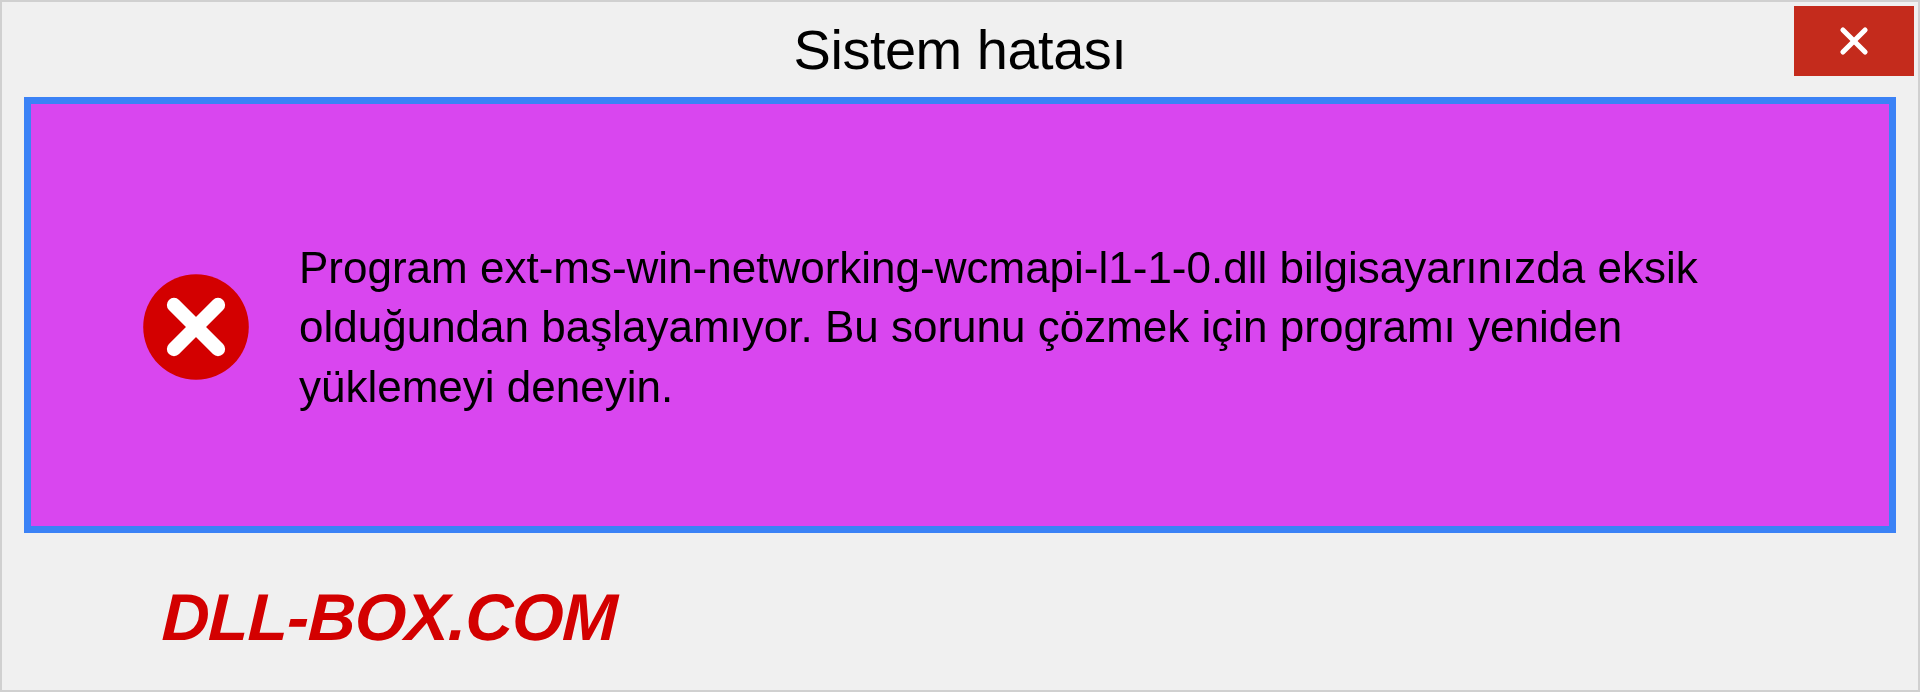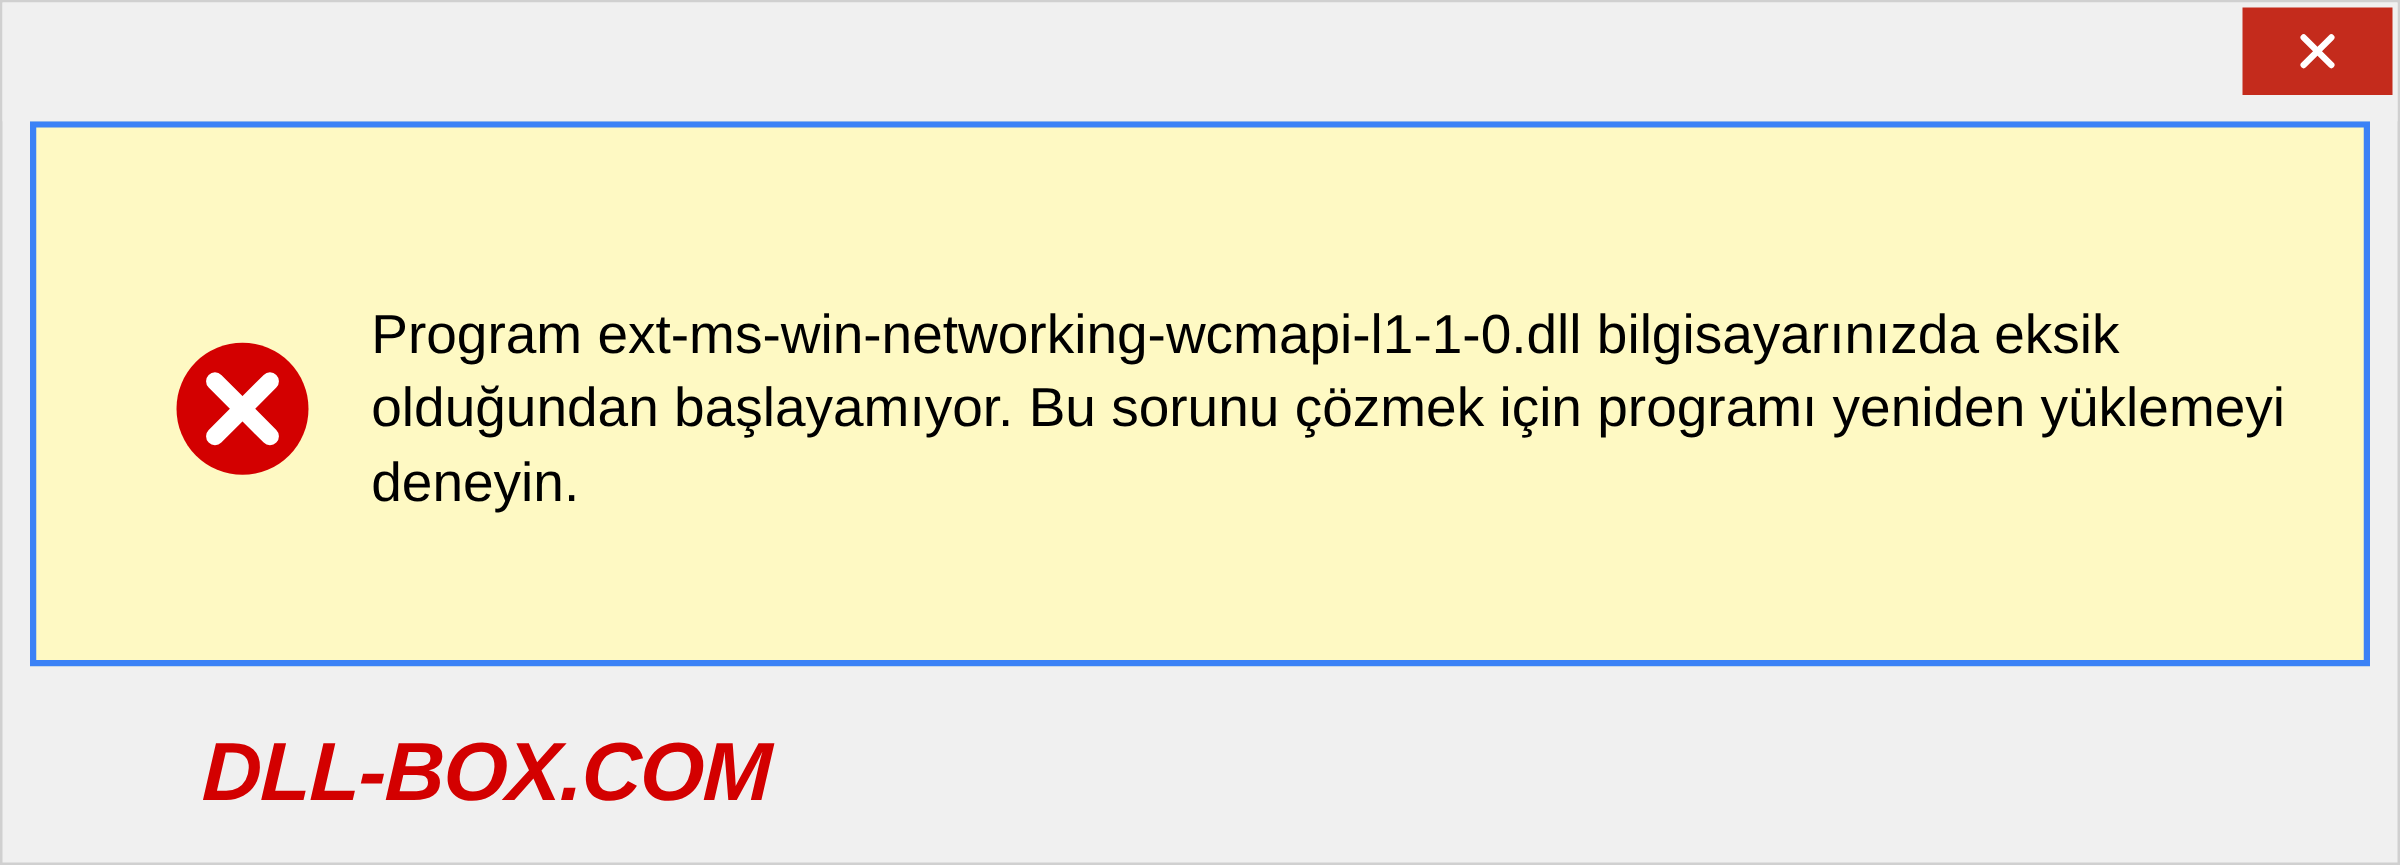--- a/index.html
+++ b/index.html
@@ -49,22 +49,22 @@
       justify-content: center;
       cursor: pointer;
     }
     .close-btn svg {
       width: 38px;
       height: 38px;
     }
     .content {
       flex: 1;
       margin: 0 22px 22px 22px;
-      background: #fef9c3;
-      border: 5px solid #3b82f6;
+      background: #d946ef;
+      border: 7px solid #3b82f6;
       display: flex;
       align-items: center;
       padding: 40px 60px 16px 110px;
     }
     .error-icon {
       flex-shrink: 0;
       width: 110px;
       height: 110px;
       margin-right: 48px;
     }
@@ -104,20 +104,21 @@
       justify-content: center;
       cursor: pointer;
       font-family: 'Segoe UI', Tahoma, sans-serif;
     }
   </style>
 </head>
 <body>
 
 <div class="dialog">
   <div class="titlebar">
+    <div class="title">Sistem hatası</div>
     <div class="close-btn">
       <svg viewBox="0 0 24 24" fill="none" stroke="#ffffff" stroke-width="3.2" stroke-linecap="round">
         <line x1="5" y1="5" x2="19" y2="19"></line>
         <line x1="19" y1="5" x2="5" y2="19"></line>
       </svg>
     </div>
   </div>
 
   <div class="content">
     <svg class="error-icon" viewBox="0 0 100 100">

